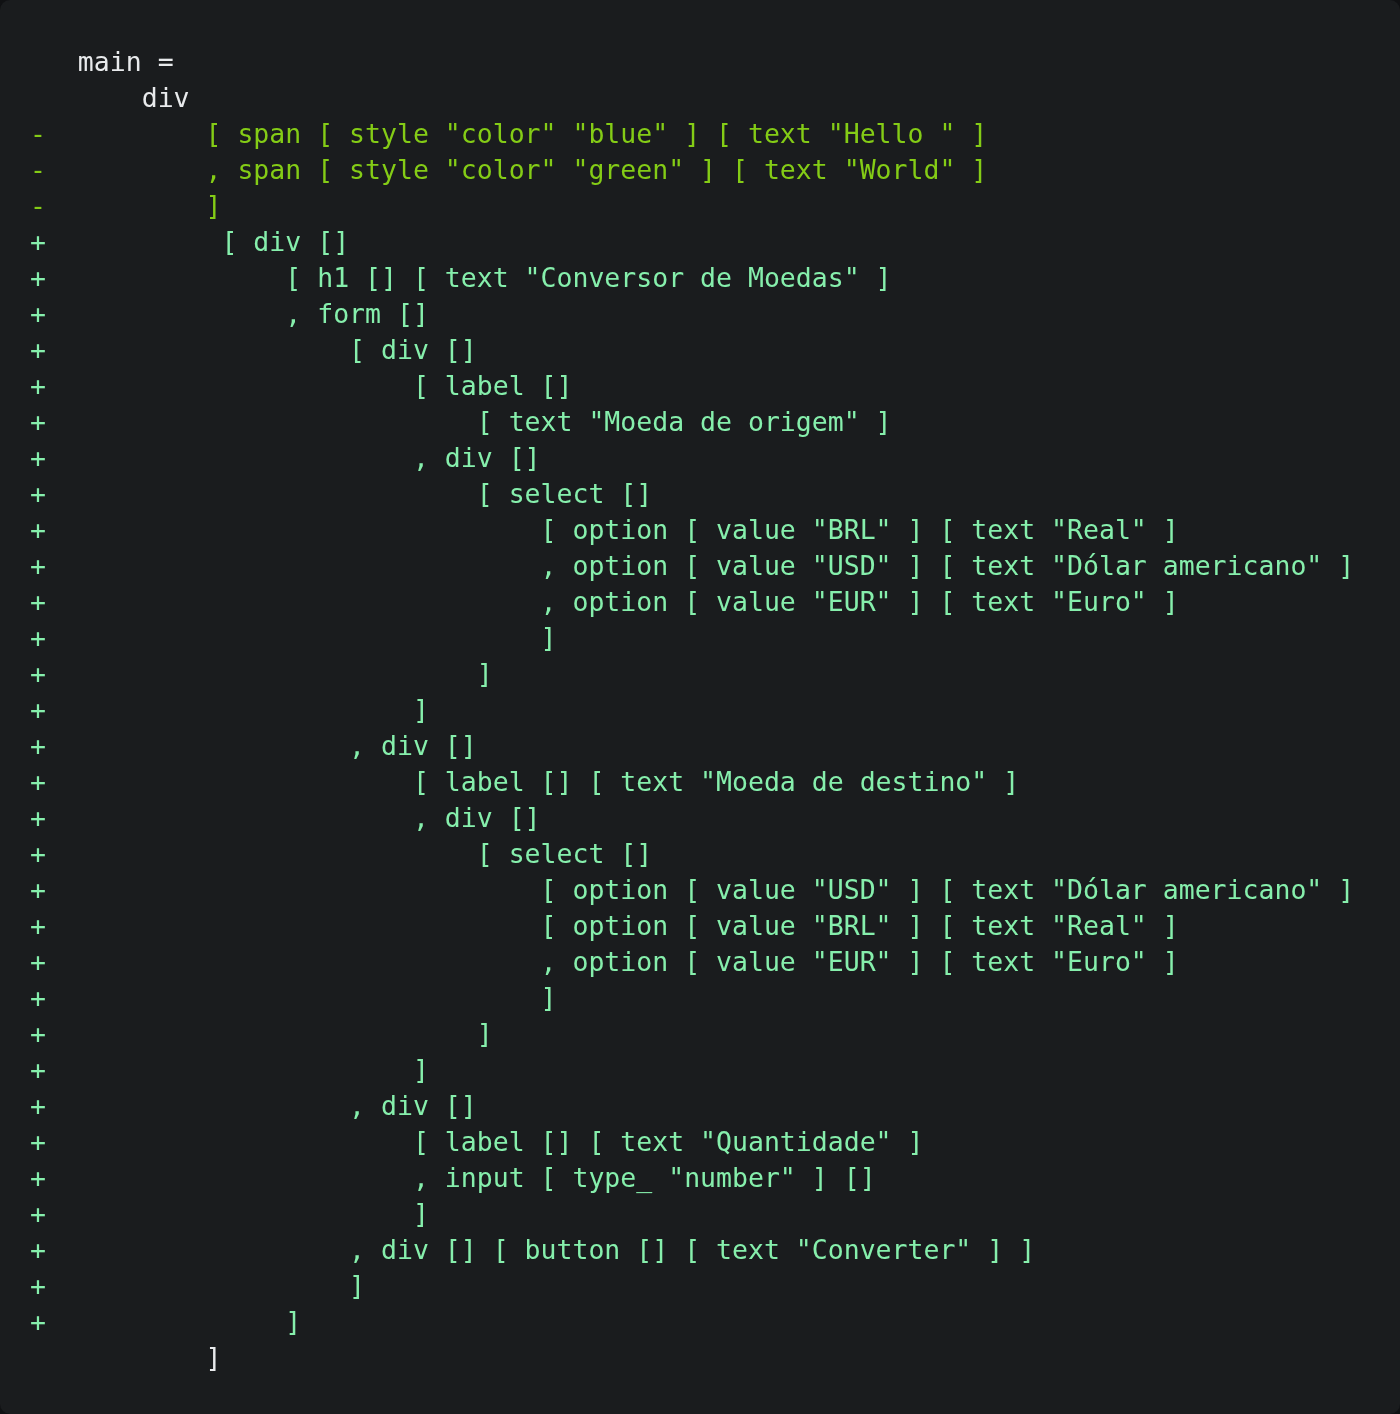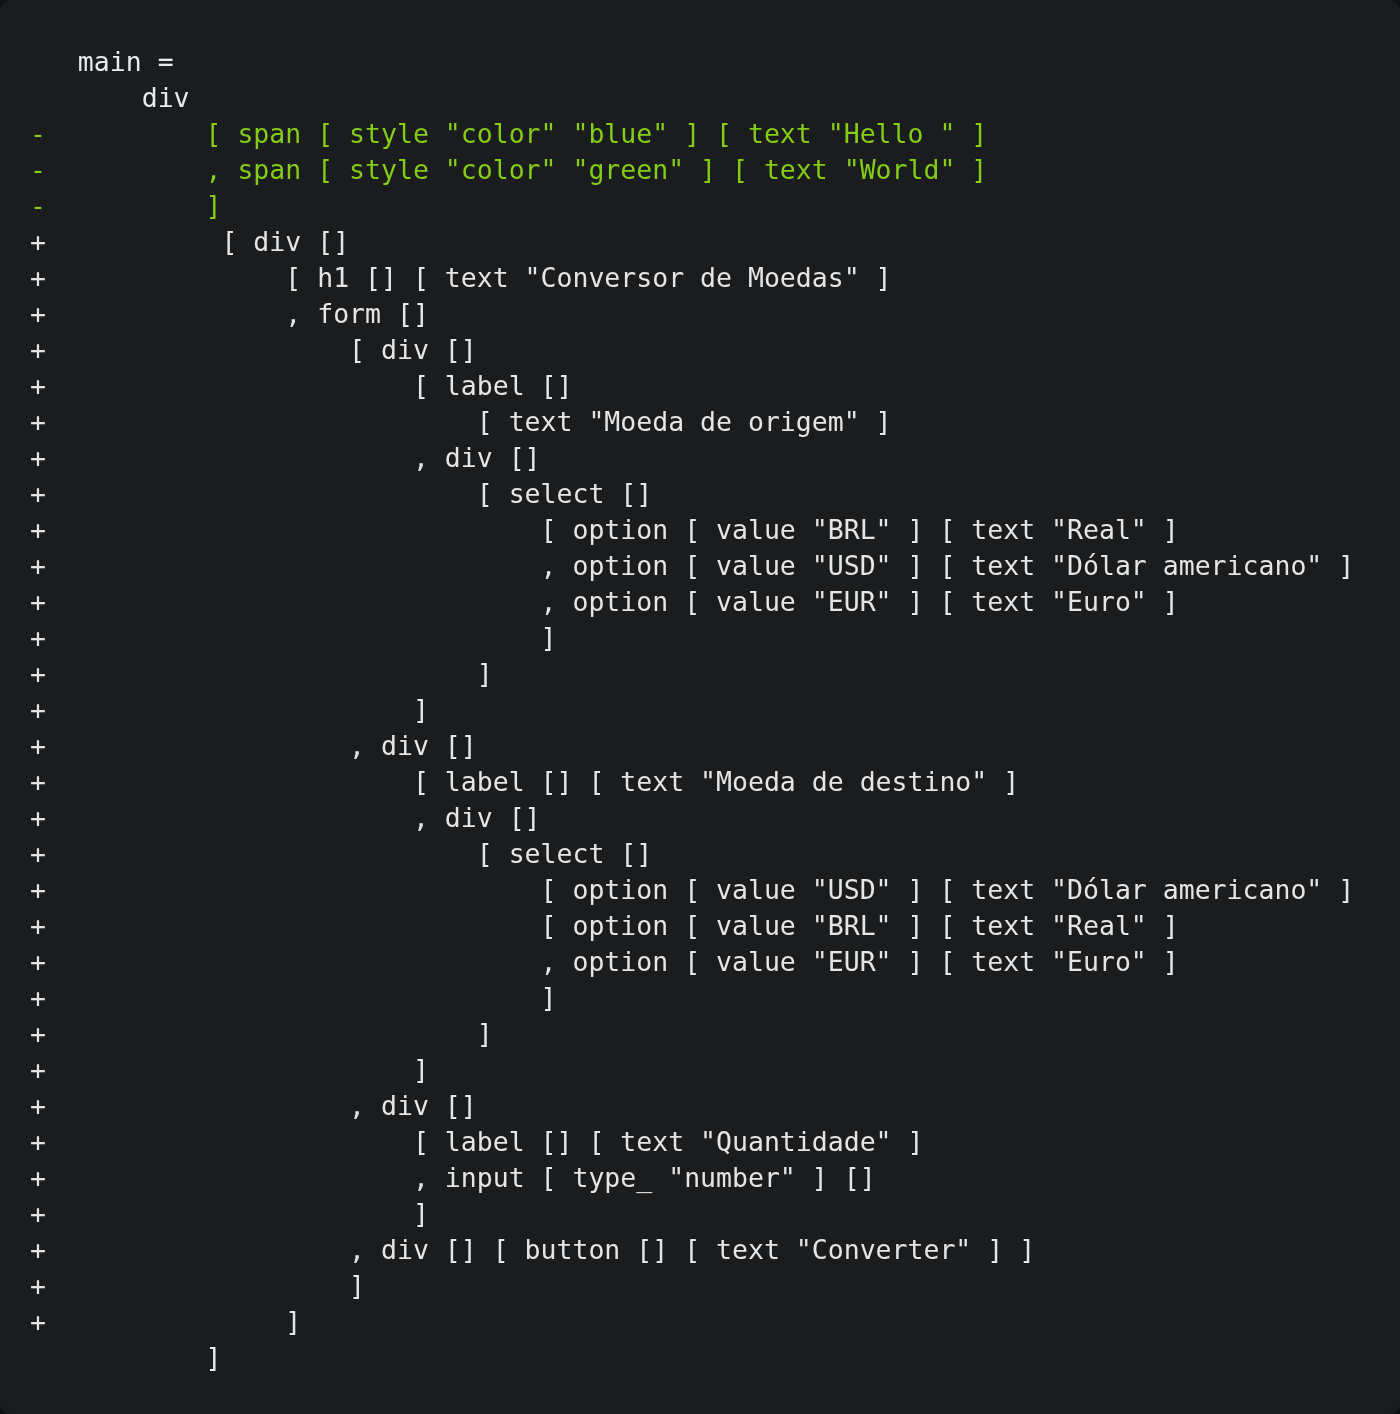--- a/index.html
+++ b/index.html
@@ -34,20 +34,20 @@
     tab-size: 4;
   }
   .line {
     display: block;
     height: 36px;
     white-space: pre;
     padding-left: 30px;
   }
   .line.ctx   { color: #e8eaec; }
   .line.del   { color: #84cc16; }
-  .line.add   { color: #e5e5e5; }
+  .line.add   { color: #86efac; }
 </style>
 </head>
 <body>
 
 <div id="diff-viewer">
   <div class="code-block" id="code-block"><div class="line ctx">   main =</div><div class="line ctx">       div</div><div class="line del">-          [ span [ style "color" "blue" ] [ text "Hello " ]</div><div class="line del">-          , span [ style "color" "green" ] [ text "World" ]</div><div class="line del">-          ]</div><div class="line add">+           [ div []</div><div class="line add">+               [ h1 [] [ text "Conversor de Moedas" ]</div><div class="line add">+               , form []</div><div class="line add">+                   [ div []</div><div class="line add">+                       [ label []</div><div class="line add">+                           [ text "Moeda de origem" ]</div><div class="line add">+                       , div []</div><div class="line add">+                           [ select []</div><div class="line add">+                               [ option [ value "BRL" ] [ text "Real" ]</div><div class="line add">+                               , option [ value "USD" ] [ text "Dólar americano" ]</div><div class="line add">+                               , option [ value "EUR" ] [ text "Euro" ]</div><div class="line add">+                               ]</div><div class="line add">+                           ]</div><div class="line add">+                       ]</div><div class="line add">+                   , div []</div><div class="line add">+                       [ label [] [ text "Moeda de destino" ]</div><div class="line add">+                       , div []</div><div class="line add">+                           [ select []</div><div class="line add">+                               [ option [ value "USD" ] [ text "Dólar americano" ]</div><div class="line add">+                               [ option [ value "BRL" ] [ text "Real" ]</div><div class="line add">+                               , option [ value "EUR" ] [ text "Euro" ]</div><div class="line add">+                               ]</div><div class="line add">+                           ]</div><div class="line add">+                       ]</div><div class="line add">+                   , div []</div><div class="line add">+                       [ label [] [ text "Quantidade" ]</div><div class="line add">+                       , input [ type_ "number" ] []</div><div class="line add">+                       ]</div><div class="line add">+                   , div [] [ button [] [ text "Converter" ] ]</div><div class="line add">+                   ]</div><div class="line add">+               ]</div><div class="line ctx">           ]</div></div>
 </div>
 
 </body></html>

